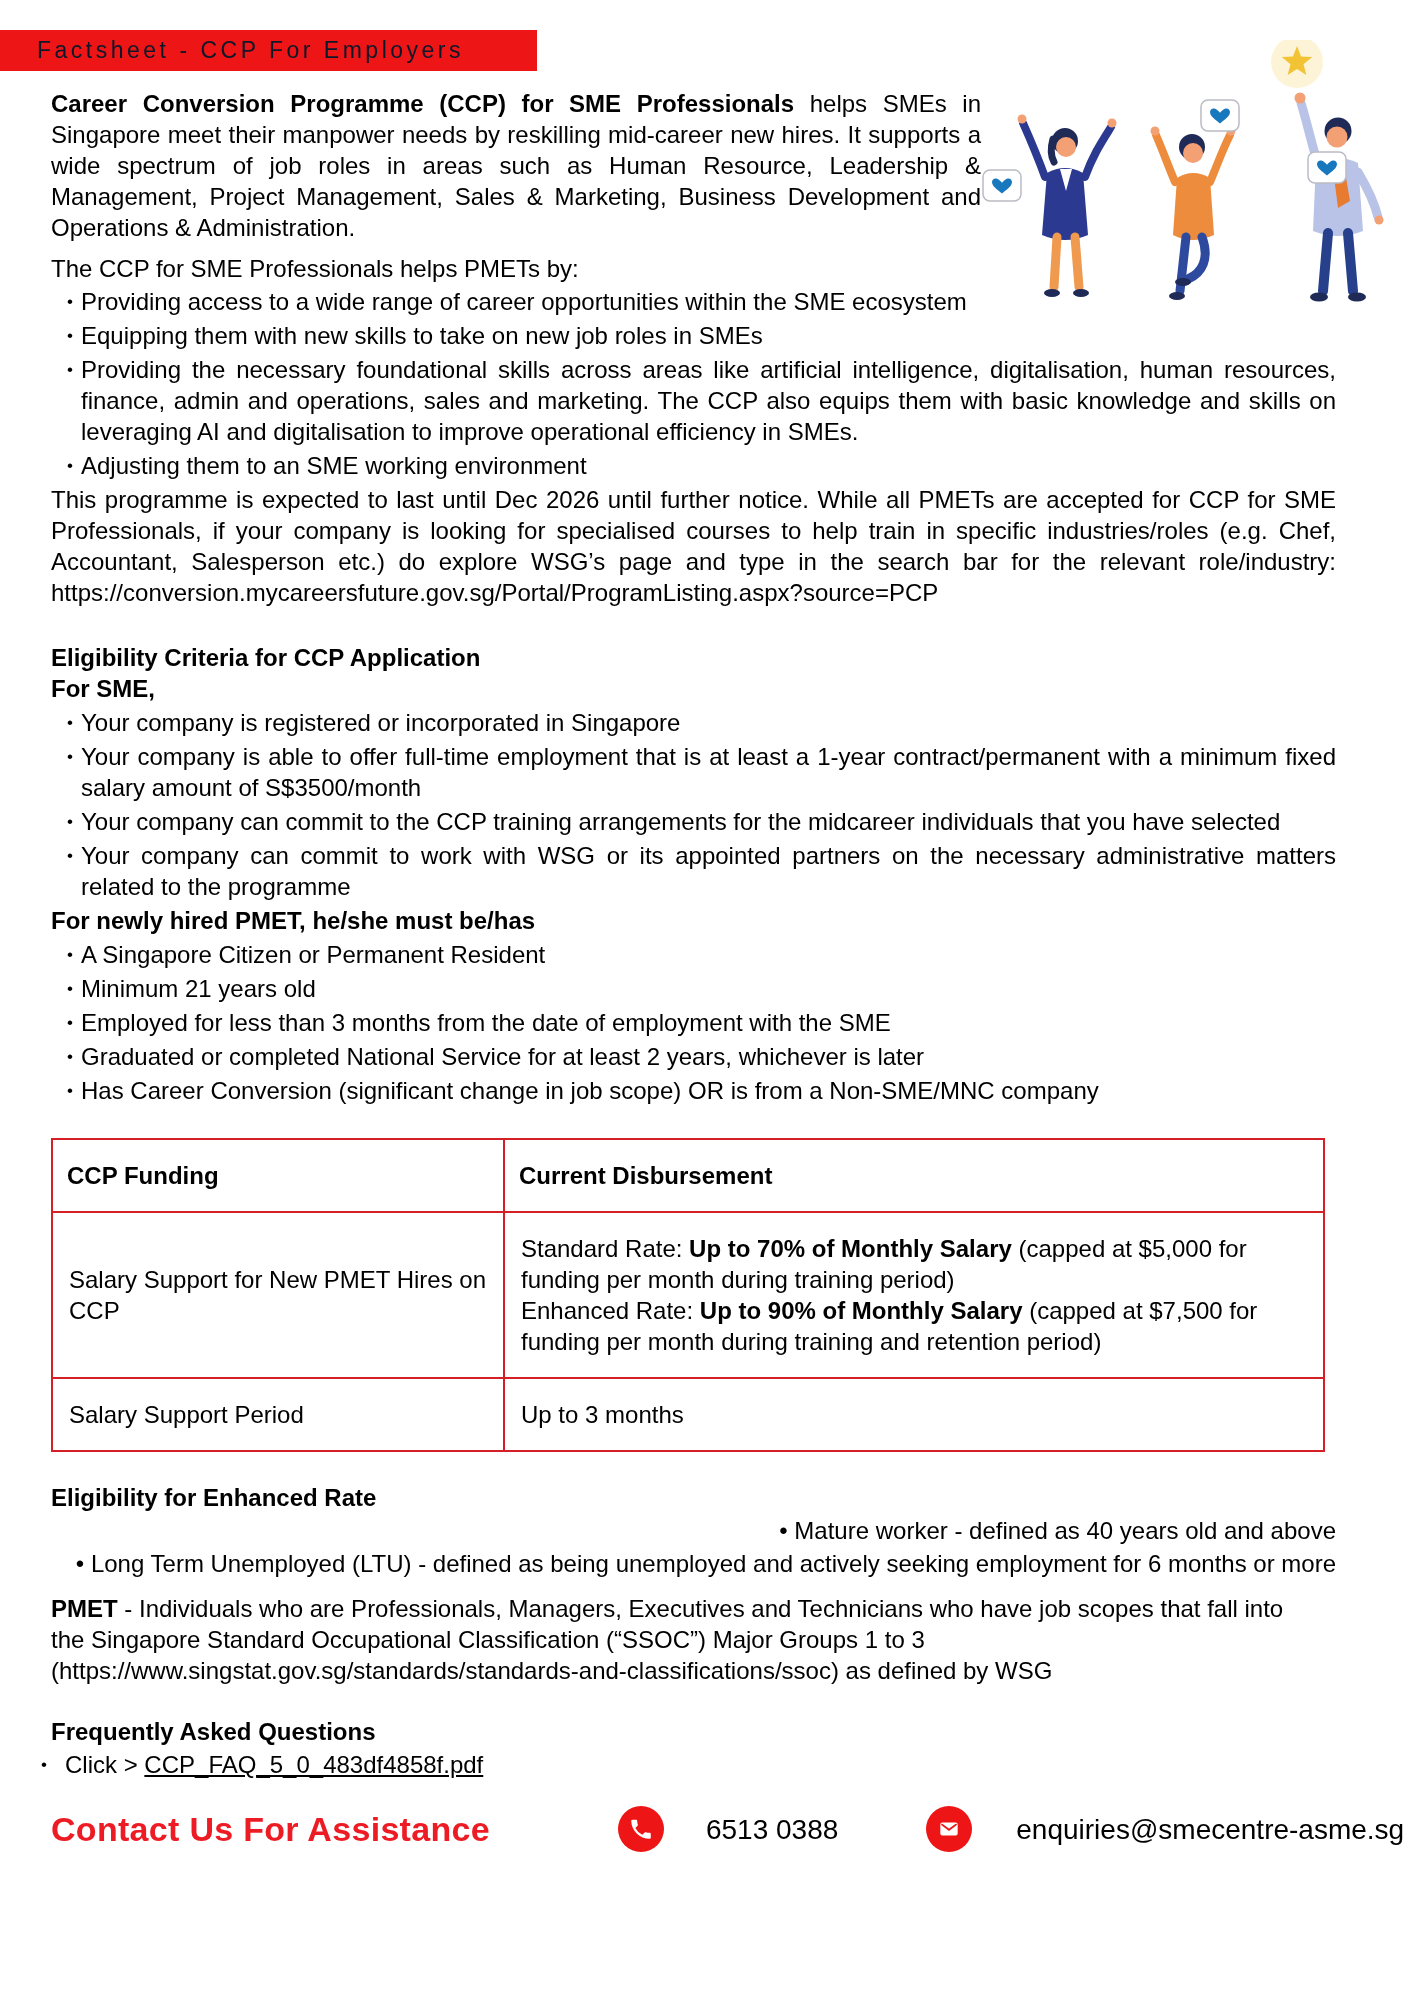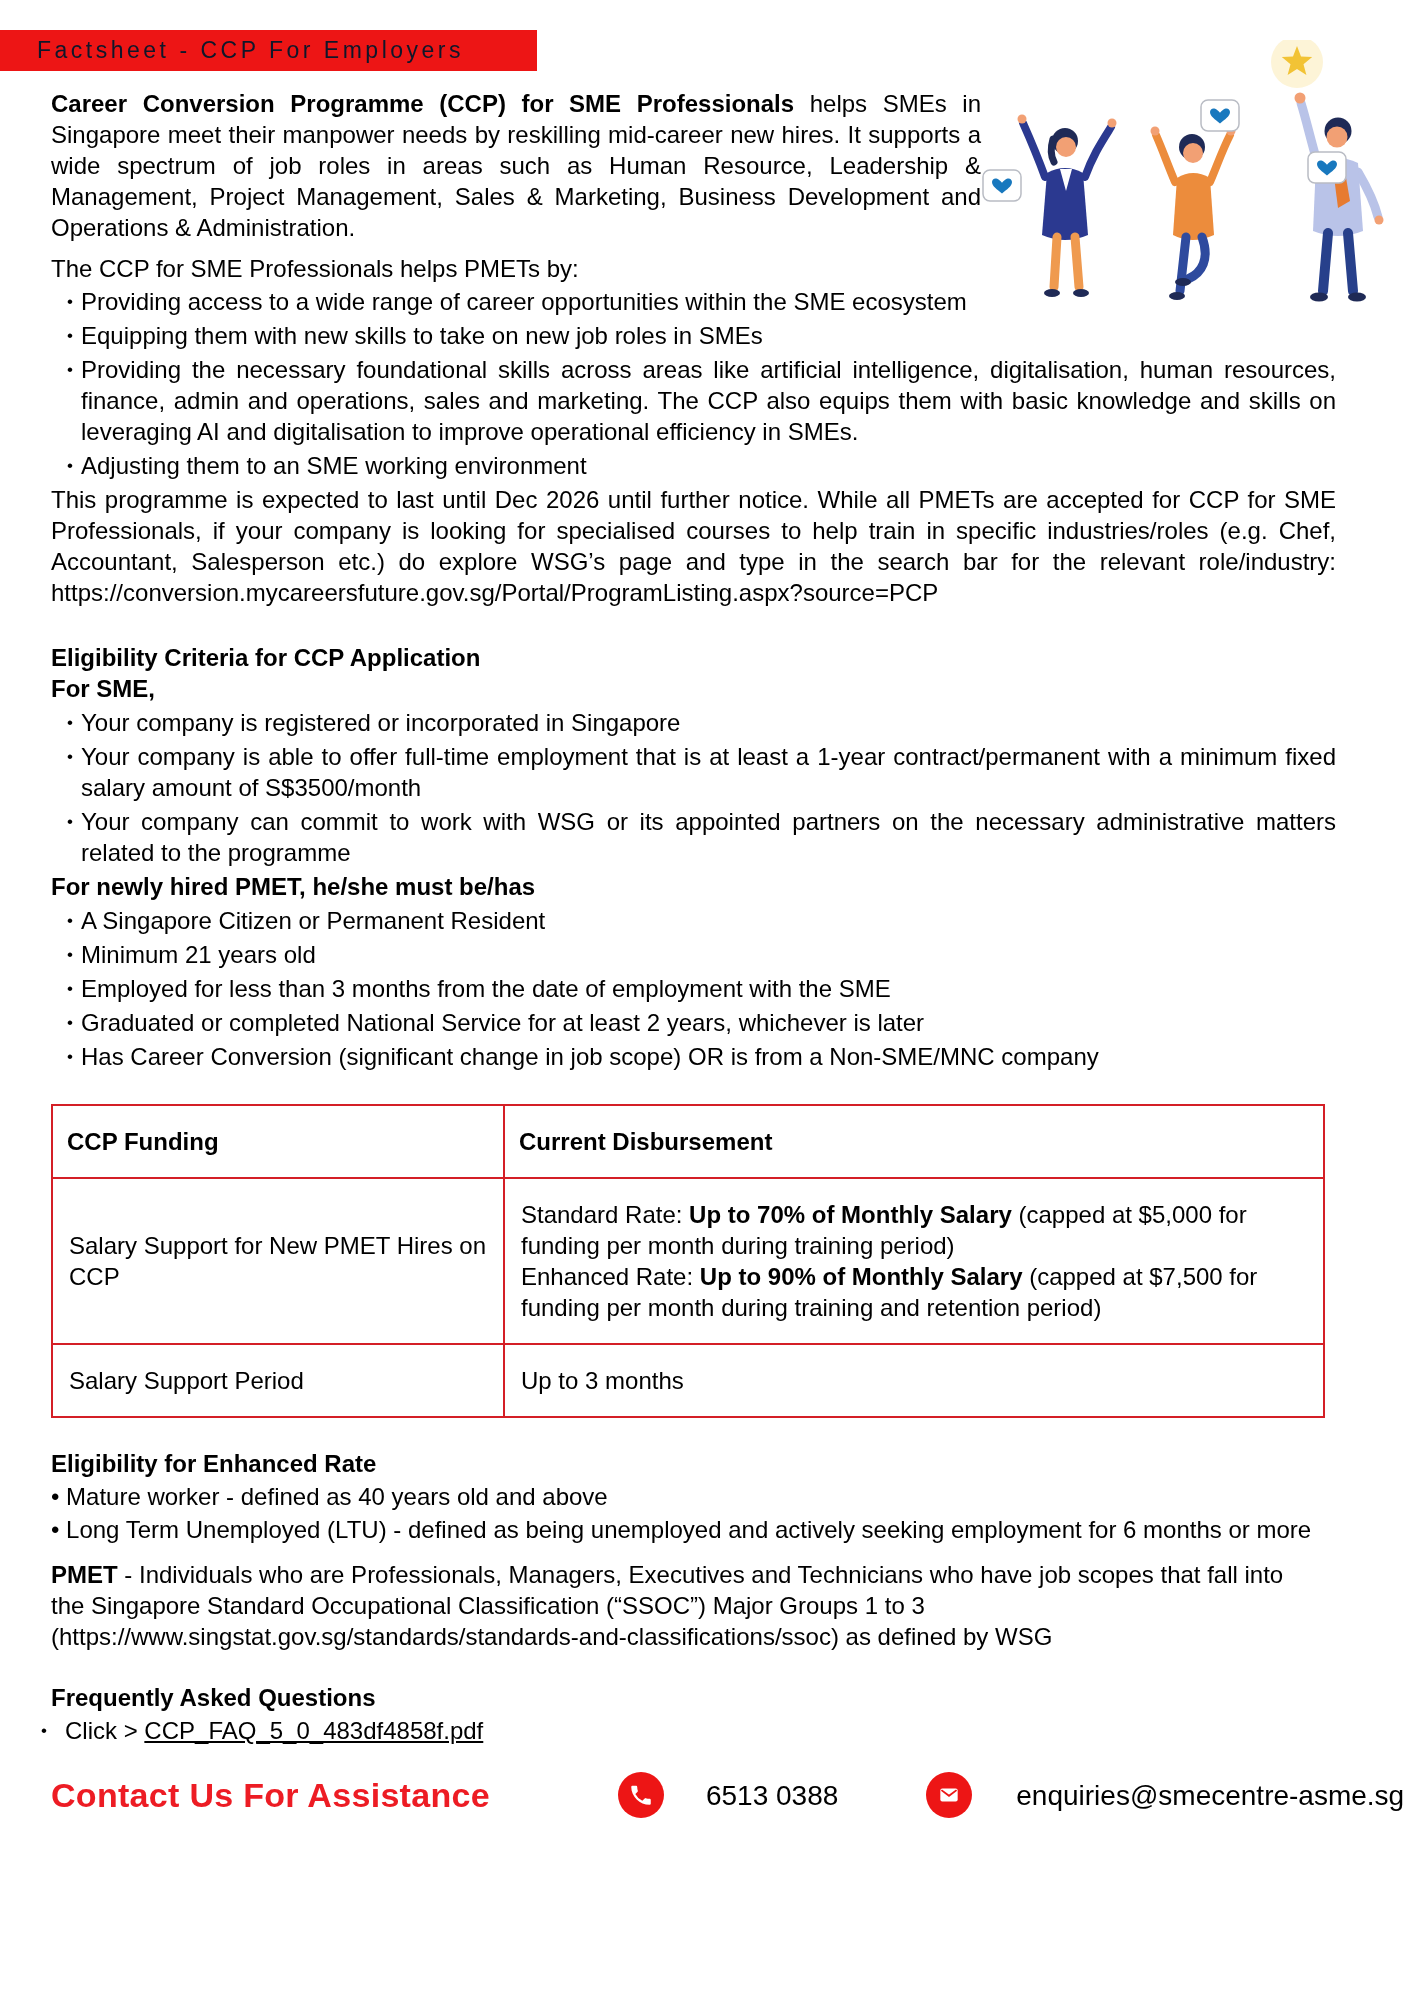--- a/index.html
+++ b/index.html
@@ -26,21 +26,21 @@
   .mb12{margin-bottom:12px;} .mb22{margin-bottom:22px;} .mb34{margin-bottom:34px;}
   
   .illu{position:absolute;top:40px;left:980px;width:410px;height:272px;}
   
   table.funding{border-collapse:collapse;width:1274px;table-layout:fixed;margin:32px 0 30px 0;}
   table.funding th, table.funding td{border:2px solid #d41f26;vertical-align:middle;text-align:left;}
   table.funding th{font-weight:bold;padding:20px 14px;}
   table.funding td{padding:20px 16px;}
   col.c1{width:452px;}
   
-  .enh-items div{margin-bottom:2px;}
+  .enh-items div{margin-bottom:2px;text-align:right;}
   .pmetdef{margin-top:14px;}
   
   .faq-h{margin-top:30px;}
   .faq-line{position:relative;margin-left:-10px;padding-left:24px;margin-top:2px;}
   .faq-line::before{content:"\2022";position:absolute;left:0;top:0;font-size:17px;line-height:31px;}
   .pdf-link{text-decoration:underline;color:#000;cursor:pointer;}
   
   .contact{display:flex;align-items:center;margin-top:26px;}
   .contact-h{color:#ed1c24;font-weight:bold;font-size:34px;letter-spacing:.3px;white-space:nowrap;}
   .round-icon{width:46px;height:46px;border-radius:50%;background:#ed1515;display:flex;align-items:center;justify-content:center;flex:0 0 auto;}
@@ -134,20 +134,21 @@
       <li>Adjusting them to an SME working environment</li>
     </ul>
 
     <p class="para mb34">This programme is expected to last until Dec 2026 until further notice. While all PMETs are accepted for CCP for SME Professionals, if your company is looking for specialised courses to help train in specific industries/roles (e.g. Chef, Accountant, Salesperson etc.) do explore WSG’s page and type in the search bar for the relevant role/industry: https://conversion.mycareersfuture.gov.sg/Portal/ProgramListing.aspx?source=PCP</p>
 
     <p class="h">Eligibility Criteria for CCP Application</p>
     <p class="h" style="margin-bottom:3px;">For SME,</p>
     <ul class="doc-list mb22">
       <li>Your company is registered or incorporated in Singapore</li>
       <li>Your company is able to offer full-time employment that is at least a 1-year contract/permanent with a minimum fixed salary amount of S$3500/month</li>
+      <li>Your company can commit to the CCP training arrangements for the midcareer individuals that you have selected</li>
       <li>Your company can commit to work with WSG or its appointed partners on the necessary administrative matters related to the programme</li>
     </ul>
 
     <p class="h" style="margin-bottom:3px;">For newly hired PMET, he/she must be/has</p>
     <ul class="doc-list">
       <li>A Singapore Citizen or Permanent Resident</li>
       <li>Minimum 21 years old</li>
       <li>Employed for less than 3 months from the date of employment with the SME</li>
       <li>Graduated or completed National Service for at least 2 years, whichever is later</li>
       <li>Has Career Conversion (significant change in job scope) OR is from a Non-SME/MNC company</li>

